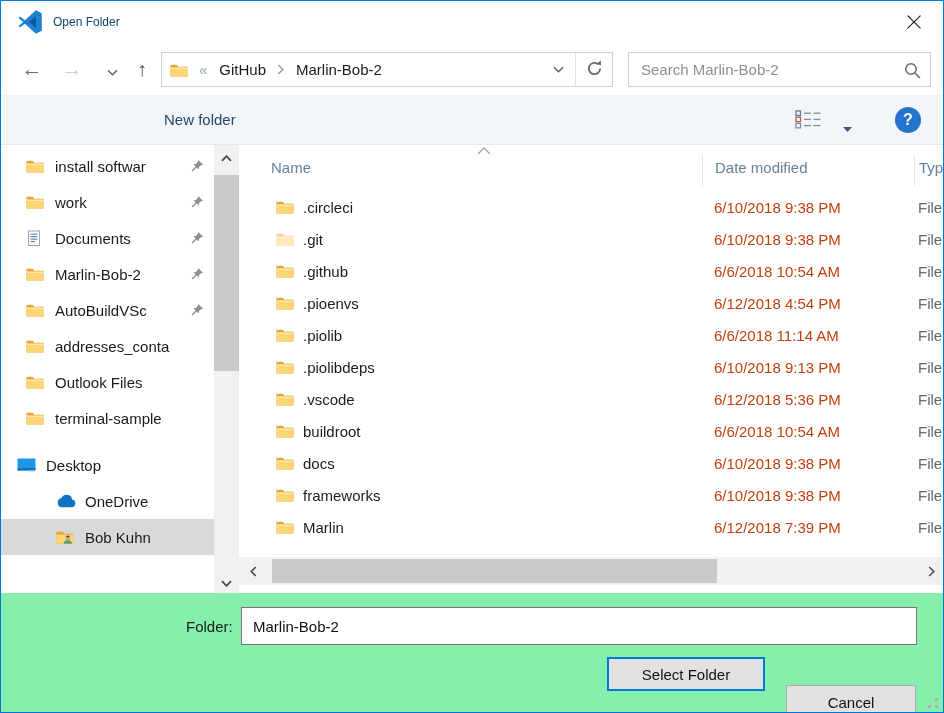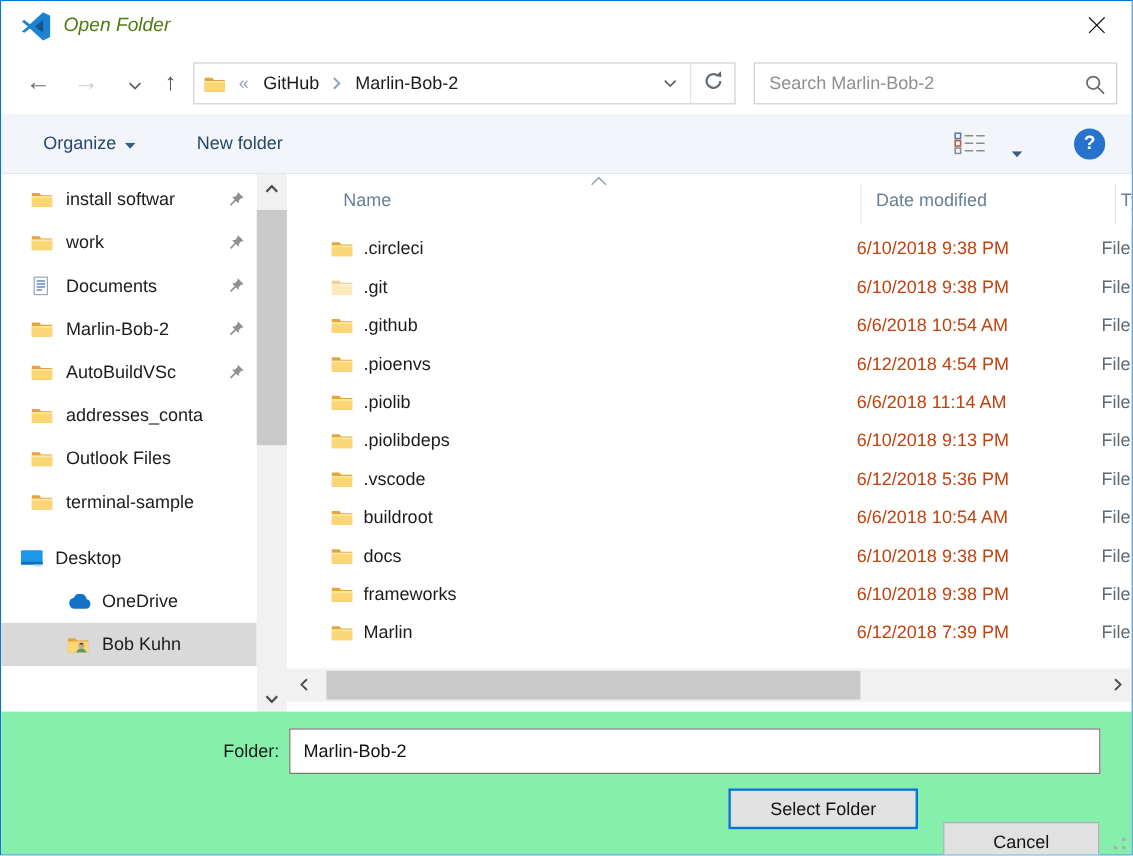--- a/index.html
+++ b/index.html
@@ -5,21 +5,21 @@
   * { box-sizing: border-box; margin: 0; padding: 0; }
   html,body { background:#ffffff; }
   body { font-family:"Liberation Sans", sans-serif; }
 
   #window { position:relative; width:944px; height:713px; background:#fff;
             border:1px solid var(--accent,#0078d7); overflow:hidden; font-size:15px; color:#1b1b1b; }
 
   
   .titlebar { position:absolute; top:0; left:0; right:0; height:42px; background:#fff; }
   .vscode-logo { position:absolute; left:16px; top:8px; width:26px; height:26px; }
-  .window-title { position:absolute; left:52px; top:0; line-height:42px; font-size:16px; color:#4d7c0f;font-style:italic; }
+  .window-title { position:absolute; left:52px; top:0; line-height:42px; font-size:12px; color:#0c4a6e; }
   .close-btn { position:absolute; right:15px; top:10px; width:28px; height:24px;
                display:flex; align-items:center; justify-content:center; }
 
   
   .navbar { position:absolute; top:42px; left:0; right:0; height:52px; background:#fff; }
   .nav-btn { position:absolute; top:0; height:52px; width:34px; display:flex;
              align-items:center; justify-content:center; font-size:21px; }
   .nav-back { left:14px; color:#6e6e6e; }
   .nav-fwd  { left:54px; color:#ccd0d4; }
   .nav-chev { left:94px; }
@@ -70,21 +70,21 @@
   .side-label { white-space:nowrap; overflow:hidden; flex:1; }
   .side-pin { position:absolute; right:10px; top:11px; display:flex; }
 
   .sb-v { position:absolute; left:213px; top:0; width:25px; height:100%; background:#f1f1f1; }
   .sb-v .arrow { position:absolute; left:0; width:100%; height:19px;
                  display:flex; align-items:center; justify-content:center; }
   .sb-v .up { top:2px; } .sb-v .down { bottom:2px; }
   .sb-v .thumb { position:absolute; left:0; top:30px; width:100%; height:196px; background:#c9c9c9; }
 
   .filelist { position:absolute; left:238px; top:0; right:0; height:100%; }
-  .fl-header { position:absolute; top:0; left:16px; right:0; height:46px; background:#fff; }
+  .fl-header { position:absolute; top:0; left:1px; right:0; height:46px; background:#fff; }
   .hdr { position:absolute; top:0; line-height:46px; color:#677f97; }
   .hdr-name { left:31px; } .hdr-date { left:475px;text-align:right; } .hdr-type { left:679px; }
   .sort-caret { position:absolute; left:237px; top:2px; display:flex; }
   .col-sep { position:absolute; top:9px; height:32px; width:1px; background:#e6e6e6; }
   .sep1 { left:462px; } .sep2 { left:674px; }
 
   .fl-rows { position:absolute; top:46px; left:0; right:0; }
   .fl-row { position:relative; height:32px; display:flex; align-items:center; }
   .fl-icon { margin-left:37px; width:18px; display:flex; flex:none; }
   .fl-row.faded .fl-icon { opacity:.5; }
@@ -181,26 +181,20 @@
       <span class="search-ico">
           <svg width="19" height="19" viewBox="0 0 19 19" fill="none" stroke="#6a6a6a" stroke-width="1.5">
             <circle cx="8" cy="8" r="5.2"></circle>
             <line x1="12" y1="12" x2="17" y2="17"></line>
           </svg>
         </span>
     </div>
   </div>
 
   <div class="toolbar">
-    <span class="tool-item tool-organize">
-      <span>Organize</span>
-      <span><svg width="9" height="5" viewBox="0 0 9 5">
-            <path d="M0 0 h9 L4.5 5 Z" fill="#3a5a84"></path>
-          </svg></span>
-    </span>
     <span class="tool-item tool-newfolder">
       <span>New folder</span>
     </span>
     <span class="view-btn">
       <span><svg width="28" height="19" viewBox="0 0 28 19">
             <g fill="none" stroke-width="1.3">
               <rect x="1" y="1" width="4.5" height="4.5" stroke="#5b79a8"></rect>
               <rect x="1" y="7.2" width="4.5" height="4.5" stroke="#b85c43"></rect>
               <rect x="1" y="13.4" width="4.5" height="4.5" stroke="#8b8b8b"></rect>
               <g stroke="#8b8b8b">

